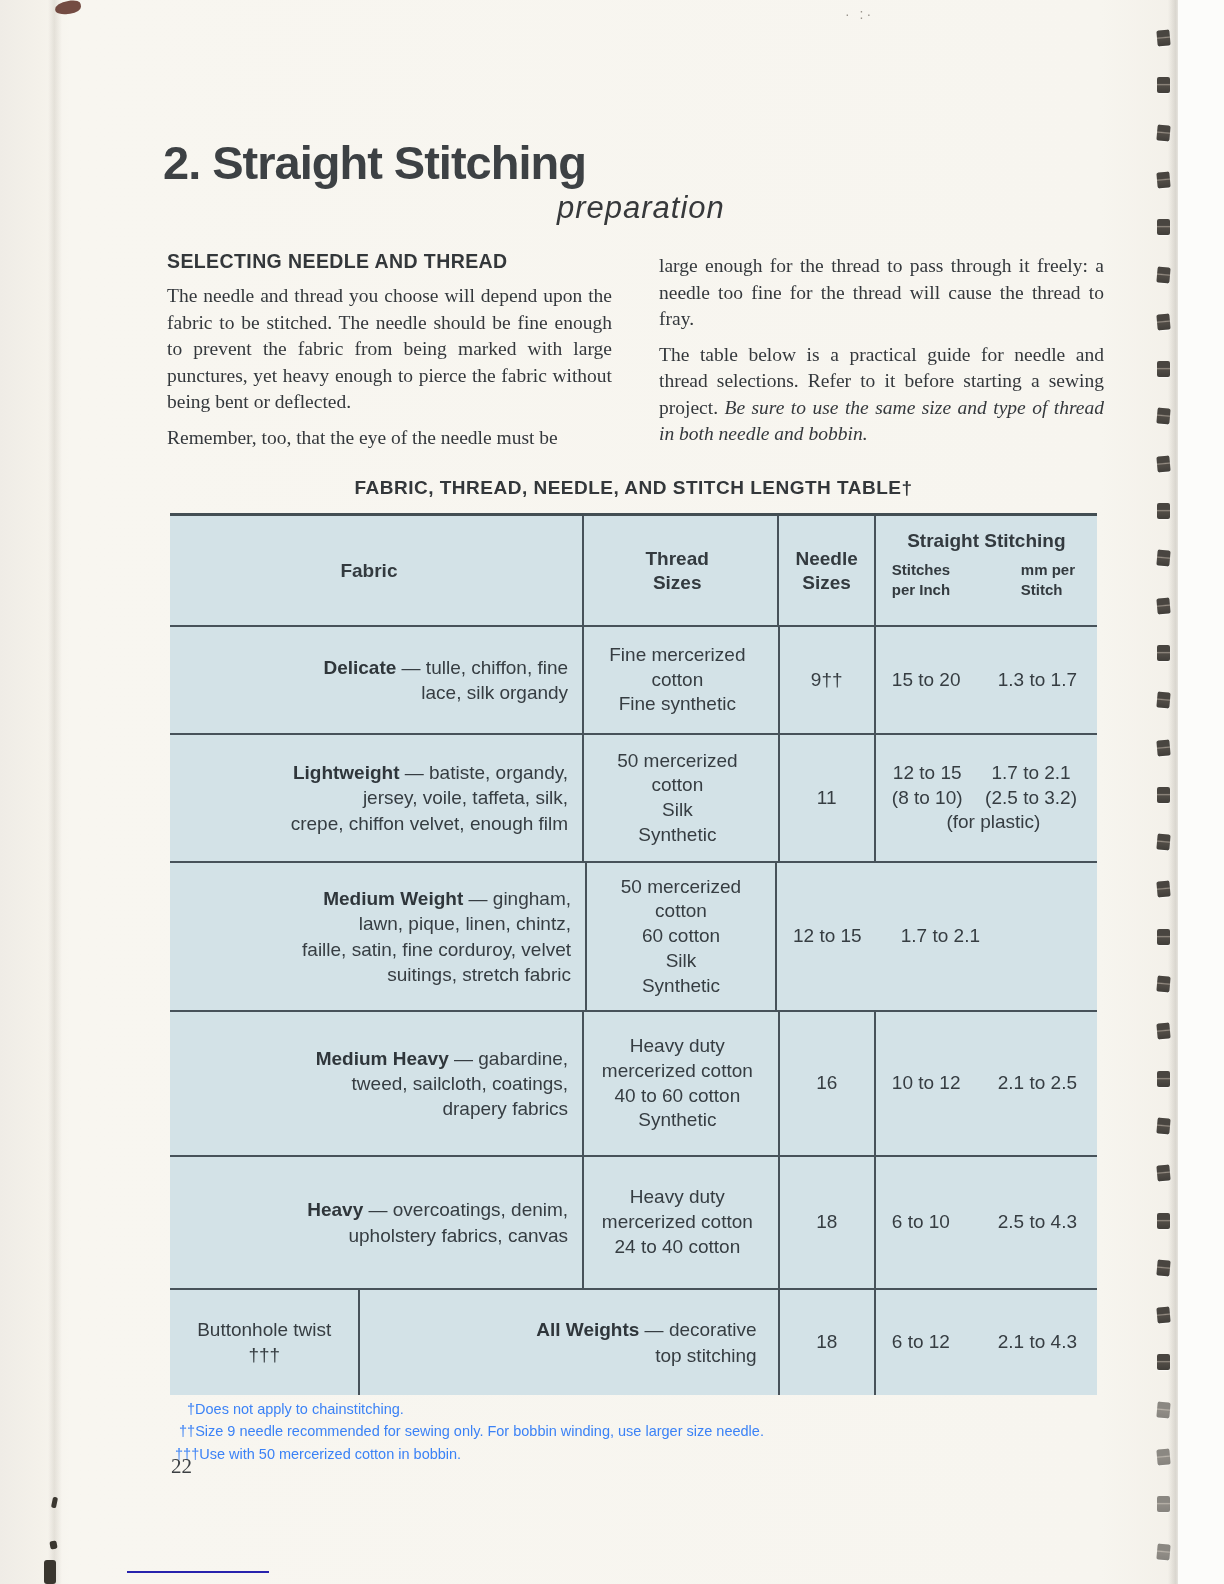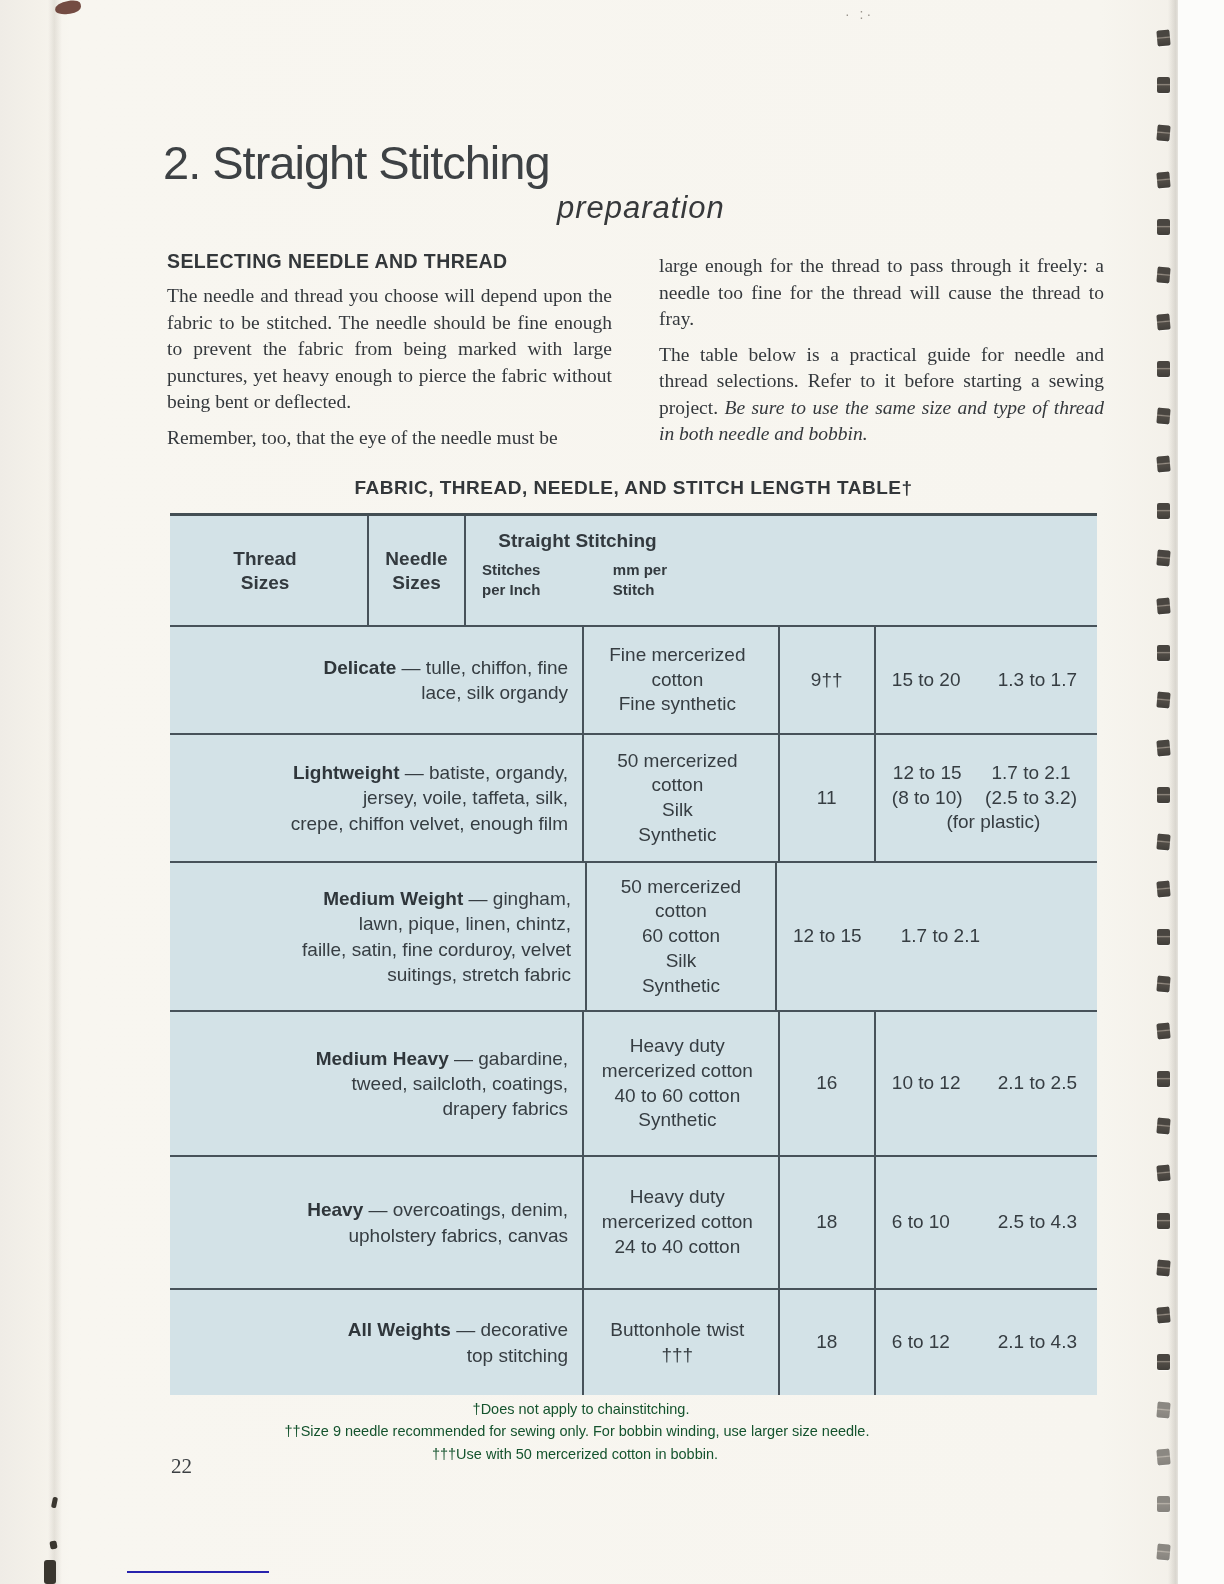--- a/index.html
+++ b/index.html
@@ -37,21 +37,21 @@
     position:absolute;left:845px;top:6px;width:40px;height:22px;color:#9a958d;
     font-size:14px;letter-spacing:3px;
   }
   .corner-marks span{position:absolute;background:#3a362f;display:block;}
   .cm1{left:52px;top:1497px;width:5px;height:11px;border-radius:2px;transform:rotate(12deg);}
   .cm2{left:50px;top:1541px;width:7px;height:8px;border-radius:2px;transform:rotate(-10deg);}
   .cm3{left:44px;top:1560px;width:12px;height:24px;border-radius:3px;}
 
   .chapter-title{
     position:absolute;left:163px;top:104px;
-    font-size:47px;font-weight:normal;letter-spacing:-1px;color:#3d4144;
+    font-size:47px;font-weight:bold;letter-spacing:-1px;color:#3d4144;
   }
   .subtitle{
     position:absolute;left:557px;top:190px;
     font-size:31px;font-style:italic;color:#37393b;letter-spacing:1px;
   }
   .col{position:absolute;width:449px;color:#34383c;}
   .col-left{left:167px;top:250px;}
   .col-right{left:659px;top:253px;}
   .sec-heading{
     font-size:19.5px;font-weight:bold;color:#33373a;letter-spacing:.4px;margin:0 0 10px 0;
@@ -90,21 +90,21 @@
   .hrow{height:109px;}
   .hcell{font-weight:bold;color:#333a3f;}
   .h-straight{justify-content:flex-start;padding-top:14px;}
   .h-straight .hs-title{text-align:center;font-weight:bold;margin-bottom:8px;}
   .h-straight .hs-subs{display:flex;justify-content:space-between;padding:0 22px 0 16px;}
   .h-straight .hs-subs div{font-size:15px;font-weight:bold;line-height:1.3;white-space:pre-line;}
   .h-center{text-align:center;line-height:1.25;}
 
   .footnotes{
     position:absolute;left:175px;top:1398px;width:800px;
-    font-size:14.5px;color:#14532d;line-height:1.55;text-align:center;
+    font-size:14.5px;color:#3b82f6;line-height:1.55;
   }
   .footnotes .fn1{padding-left:12px;}
   .footnotes .fn2{padding-left:4px;}
   .page-number{
     position:absolute;left:171px;top:1454px;
     font-family:"Liberation Serif",serif;font-size:21px;color:#3b3f42;
   }
   .bottom-line{
     position:absolute;left:127px;top:1571px;width:142px;height:2px;background:#2823ad;
   }
@@ -170,20 +170,23 @@
 <div class="col col-right">
   <p class="body-p">large enough for the thread to pass through it freely: a needle too fine for the thread will cause the thread to fray.</p>
   <p class="body-p"><span>The table below is a practical guide for needle and thread selections. Refer to it before starting a sewing project. </span><span class="it">Be sure to use the same size and type of thread in both needle and bobbin.</span></p>
 </div>
 
 <div class="table-title">FABRIC, THREAD, NEEDLE, AND STITCH LENGTH TABLE†</div>
 
 <div class="guide-table">
 
   <div class="trow hrow">
+    <div class="cell c-fabric hcell" style="align-items:center;padding-left:0;">
+        <div class="h-center pre">Fabric</div>
+      </div>
     <div class="cell c-thread hcell">
         <div class="h-center pre">Thread
 Sizes</div>
       </div>
     <div class="cell c-needle hcell">
         <div class="h-center pre">Needle
 Sizes</div>
       </div>
     <div class="cell c-straight hcell h-straight">
       <div class="hs-title">Straight Stitching</div>
@@ -303,27 +306,27 @@
       </div>
     <div class="cell c-straight">
       <div class="straight-vals">
           <div class="sv pre">6 to 10</div>
           <div class="sv pre">2.5 to 4.3</div>
         </div>
     </div>
   </div>
 
   <div class="trow" style="height:107px;">
+    <div class="cell c-thread">
+        <div class="thread-text pre">Buttonhole twist
+†††</div>
+      </div>
     <div class="cell c-fabric">
         <div class="fabric-text pre"><b>All Weights</b><span> — decorative
 top stitching</span></div>
-      </div>
-    <div class="cell c-thread">
-        <div class="thread-text pre">Buttonhole twist
-†††</div>
       </div>
     <div class="cell c-needle">
         <div class="needle-text">18</div>
       </div>
     <div class="cell c-straight">
       <div class="straight-vals">
           <div class="sv pre">6 to 12</div>
           <div class="sv pre">2.1 to 4.3</div>
         </div>
     </div>

